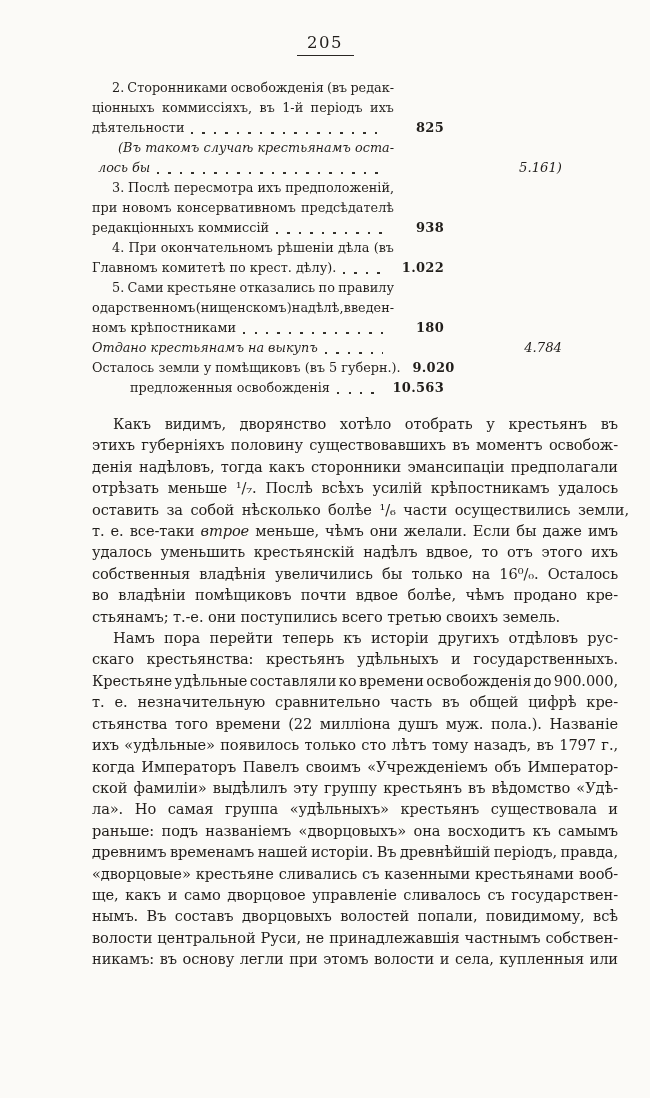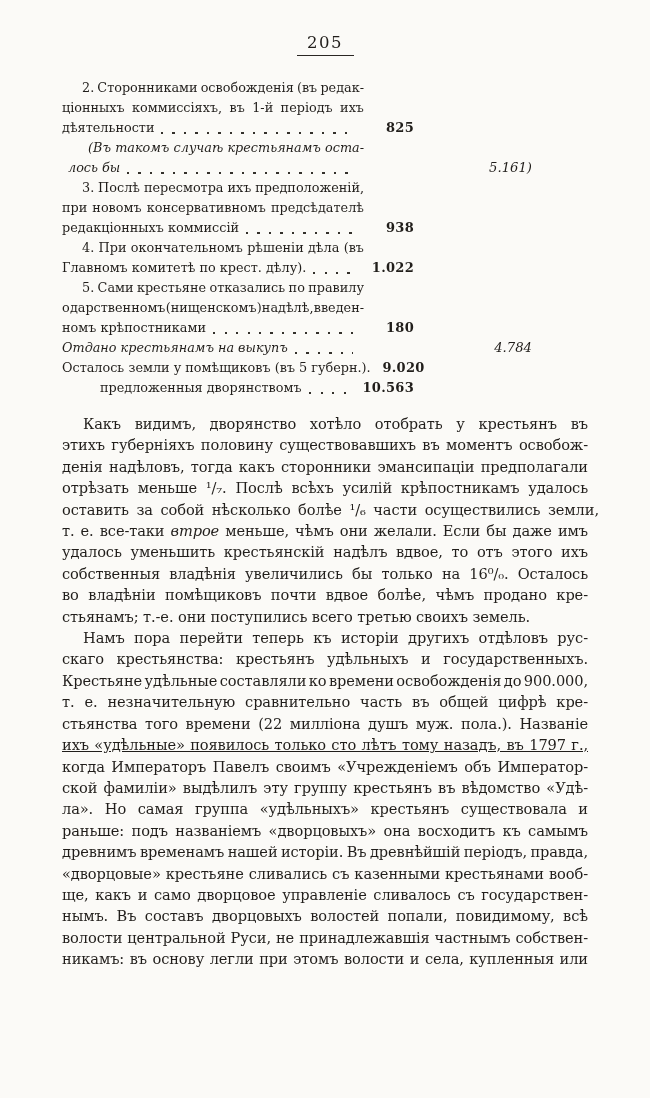--- a/index.html
+++ b/index.html
@@ -3,21 +3,21 @@
 <meta charset="utf-8">
 <style>
   html,body{margin:0;padding:0;}
   body{
     width:650px;height:1098px;
     background:#fbfaf7;
     color:#211e1b;
     font-family:"DejaVu Serif","Liberation Serif",serif;
     overflow:hidden;
   }
-  .page{padding:0 62px;box-sizing:border-box;width:650px;}
+  .page{padding:0 92px;box-sizing:border-box;width:650px;}
   
   .pagehead{margin-top:33px;text-align:center;}
   .pageno{font-size:16.5px;letter-spacing:1.5px;line-height:20px;}
   .pagerule{width:57px;border-bottom:1.6px solid #2a2623;margin:2px auto 0;}
   
   .list{margin-top:22px;font-size:12.8px;line-height:20px;width:470px;}
   .lrow{display:flex;align-items:baseline;}
   .ltext{display:inline-block;white-space:nowrap;text-align:center;}
   .it{font-style:italic;}
   .leader{flex:1 1 auto;min-width:0;position:relative;height:14px;align-self:flex-end;}
@@ -128,21 +128,21 @@
         <span class="v1"></span>
         <span class="v2 it">4.784</span>
       </div>
       <div class="lrow">
         <span class="ltext">Осталось земли у помѣщиковъ (въ 5 губерн.).</span>
         <span class="leader"></span>
         <span class="v1">9.020</span>
         <span class="v2"></span>
       </div>
       <div class="lrow" style="padding-left: 38px;">
-        <span class="ltext">предложенныя дворянствомъ</span>
+        <span class="ltext">предложенныя освобожденія</span>
         <span class="leader dots"></span>
         <span class="v1">10.563</span>
         <span class="v2"></span>
       </div>
     </section>
 
   <section class="para first">
       <div class="pline" style="padding-left: 21px;"><span class="ptext fit" style="word-spacing: 9.14732px;">Какъ видимъ, дворянство хотѣло отобрать у крестьянъ въ</span></div>
       <div class="pline"><span class="ptext fit" style="word-spacing: 1.84635px;">этихъ губерніяхъ половину существовавшихъ въ моментъ освобож-</span></div>
       <div class="pline"><span class="ptext fit" style="word-spacing: 1.75521px;">денія надѣловъ, тогда какъ сторонники эмансипаціи предполагали</span></div>
@@ -153,21 +153,21 @@
       <div class="pline"><span class="ptext fit" style="word-spacing: 4.60938px;">собственныя владѣнія увеличились бы только на 16⁰/₀. Осталось</span></div>
       <div class="pline"><span class="ptext fit" style="word-spacing: 4.92773px;">во владѣніи помѣщиковъ почти вдвое болѣе, чѣмъ продано кре-</span></div>
       <div class="pline"><span class="ptext">стьянамъ; т.-е. они поступились всего третью своихъ земель.</span></div>
     </section>
   <section class="para">
       <div class="pline" style="padding-left: 21px;"><span class="ptext fit" style="word-spacing: 4.84961px;">Намъ пора перейти теперь къ исторіи другихъ отдѣловъ рус-</span></div>
       <div class="pline"><span class="ptext fit" style="word-spacing: 7.94688px;">скаго крестьянства: крестьянъ удѣльныхъ и государственныхъ.</span></div>
       <div class="pline"><span class="ptext fit" style="word-spacing: -2.09598px;">Крестьяне удѣльные составляли ко времени освобожденія до 900.000,</span></div>
       <div class="pline"><span class="ptext fit" style="word-spacing: 5.39258px;">т. е. незначительную сравнительно часть въ общей цифрѣ кре-</span></div>
       <div class="pline"><span class="ptext fit" style="word-spacing: 3.10938px;">стьянства того времени (22 милліона душъ муж. пола.). Названіе</span></div>
-      <div class="pline"><span class="ptext fit" style="word-spacing: 0.879687px; text-decoration: underline;">ихъ «удѣльные» появилось только сто лѣтъ тому назадъ, въ 1797 г.,</span></div>
+      <div class="pline"><span class="ptext fit" style="word-spacing: 0.879687px;">ихъ «удѣльные» появилось только сто лѣтъ тому назадъ, въ 1797 г.,</span></div>
       <div class="pline"><span class="ptext fit" style="word-spacing: 2.03125px;">когда Императоръ Павелъ своимъ «Учрежденіемъ объ Император-</span></div>
       <div class="pline"><span class="ptext fit" style="word-spacing: 1.6582px;">ской фамиліи» выдѣлилъ эту группу крестьянъ въ вѣдомство «Удѣ-</span></div>
       <div class="pline"><span class="ptext fit" style="word-spacing: 7.09375px;">ла». Но самая группа «удѣльныхъ» крестьянъ существовала и</span></div>
       <div class="pline"><span class="ptext fit" style="word-spacing: 2.83705px;">раньше: подъ названіемъ «дворцовыхъ» она восходитъ къ самымъ</span></div>
       <div class="pline"><span class="ptext fit" style="word-spacing: -1.125px;">древнимъ временамъ нашей исторіи. Въ древнѣйшій періодъ, правда,</span></div>
       <div class="pline"><span class="ptext fit" style="word-spacing: 0.489583px;">«дворцовые» крестьяне сливались съ казенными крестьянами вооб-</span></div>
       <div class="pline"><span class="ptext fit" style="word-spacing: 2.12695px;">ще, какъ и само дворцовое управленіе сливалось съ государствен-</span></div>
       <div class="pline"><span class="ptext fit" style="word-spacing: 3.90179px;">нымъ. Въ составъ дворцовыхъ волостей попали, повидимому, всѣ</span></div>
       <div class="pline"><span class="ptext fit" style="word-spacing: 0.453125px;">волости центральной Руси, не принадлежавшія частнымъ собствен-</span></div>
       <div class="pline"><span class="ptext fit" style="word-spacing: 0.976562px;">никамъ: въ основу легли при этомъ волости и села, купленныя или</span></div>

